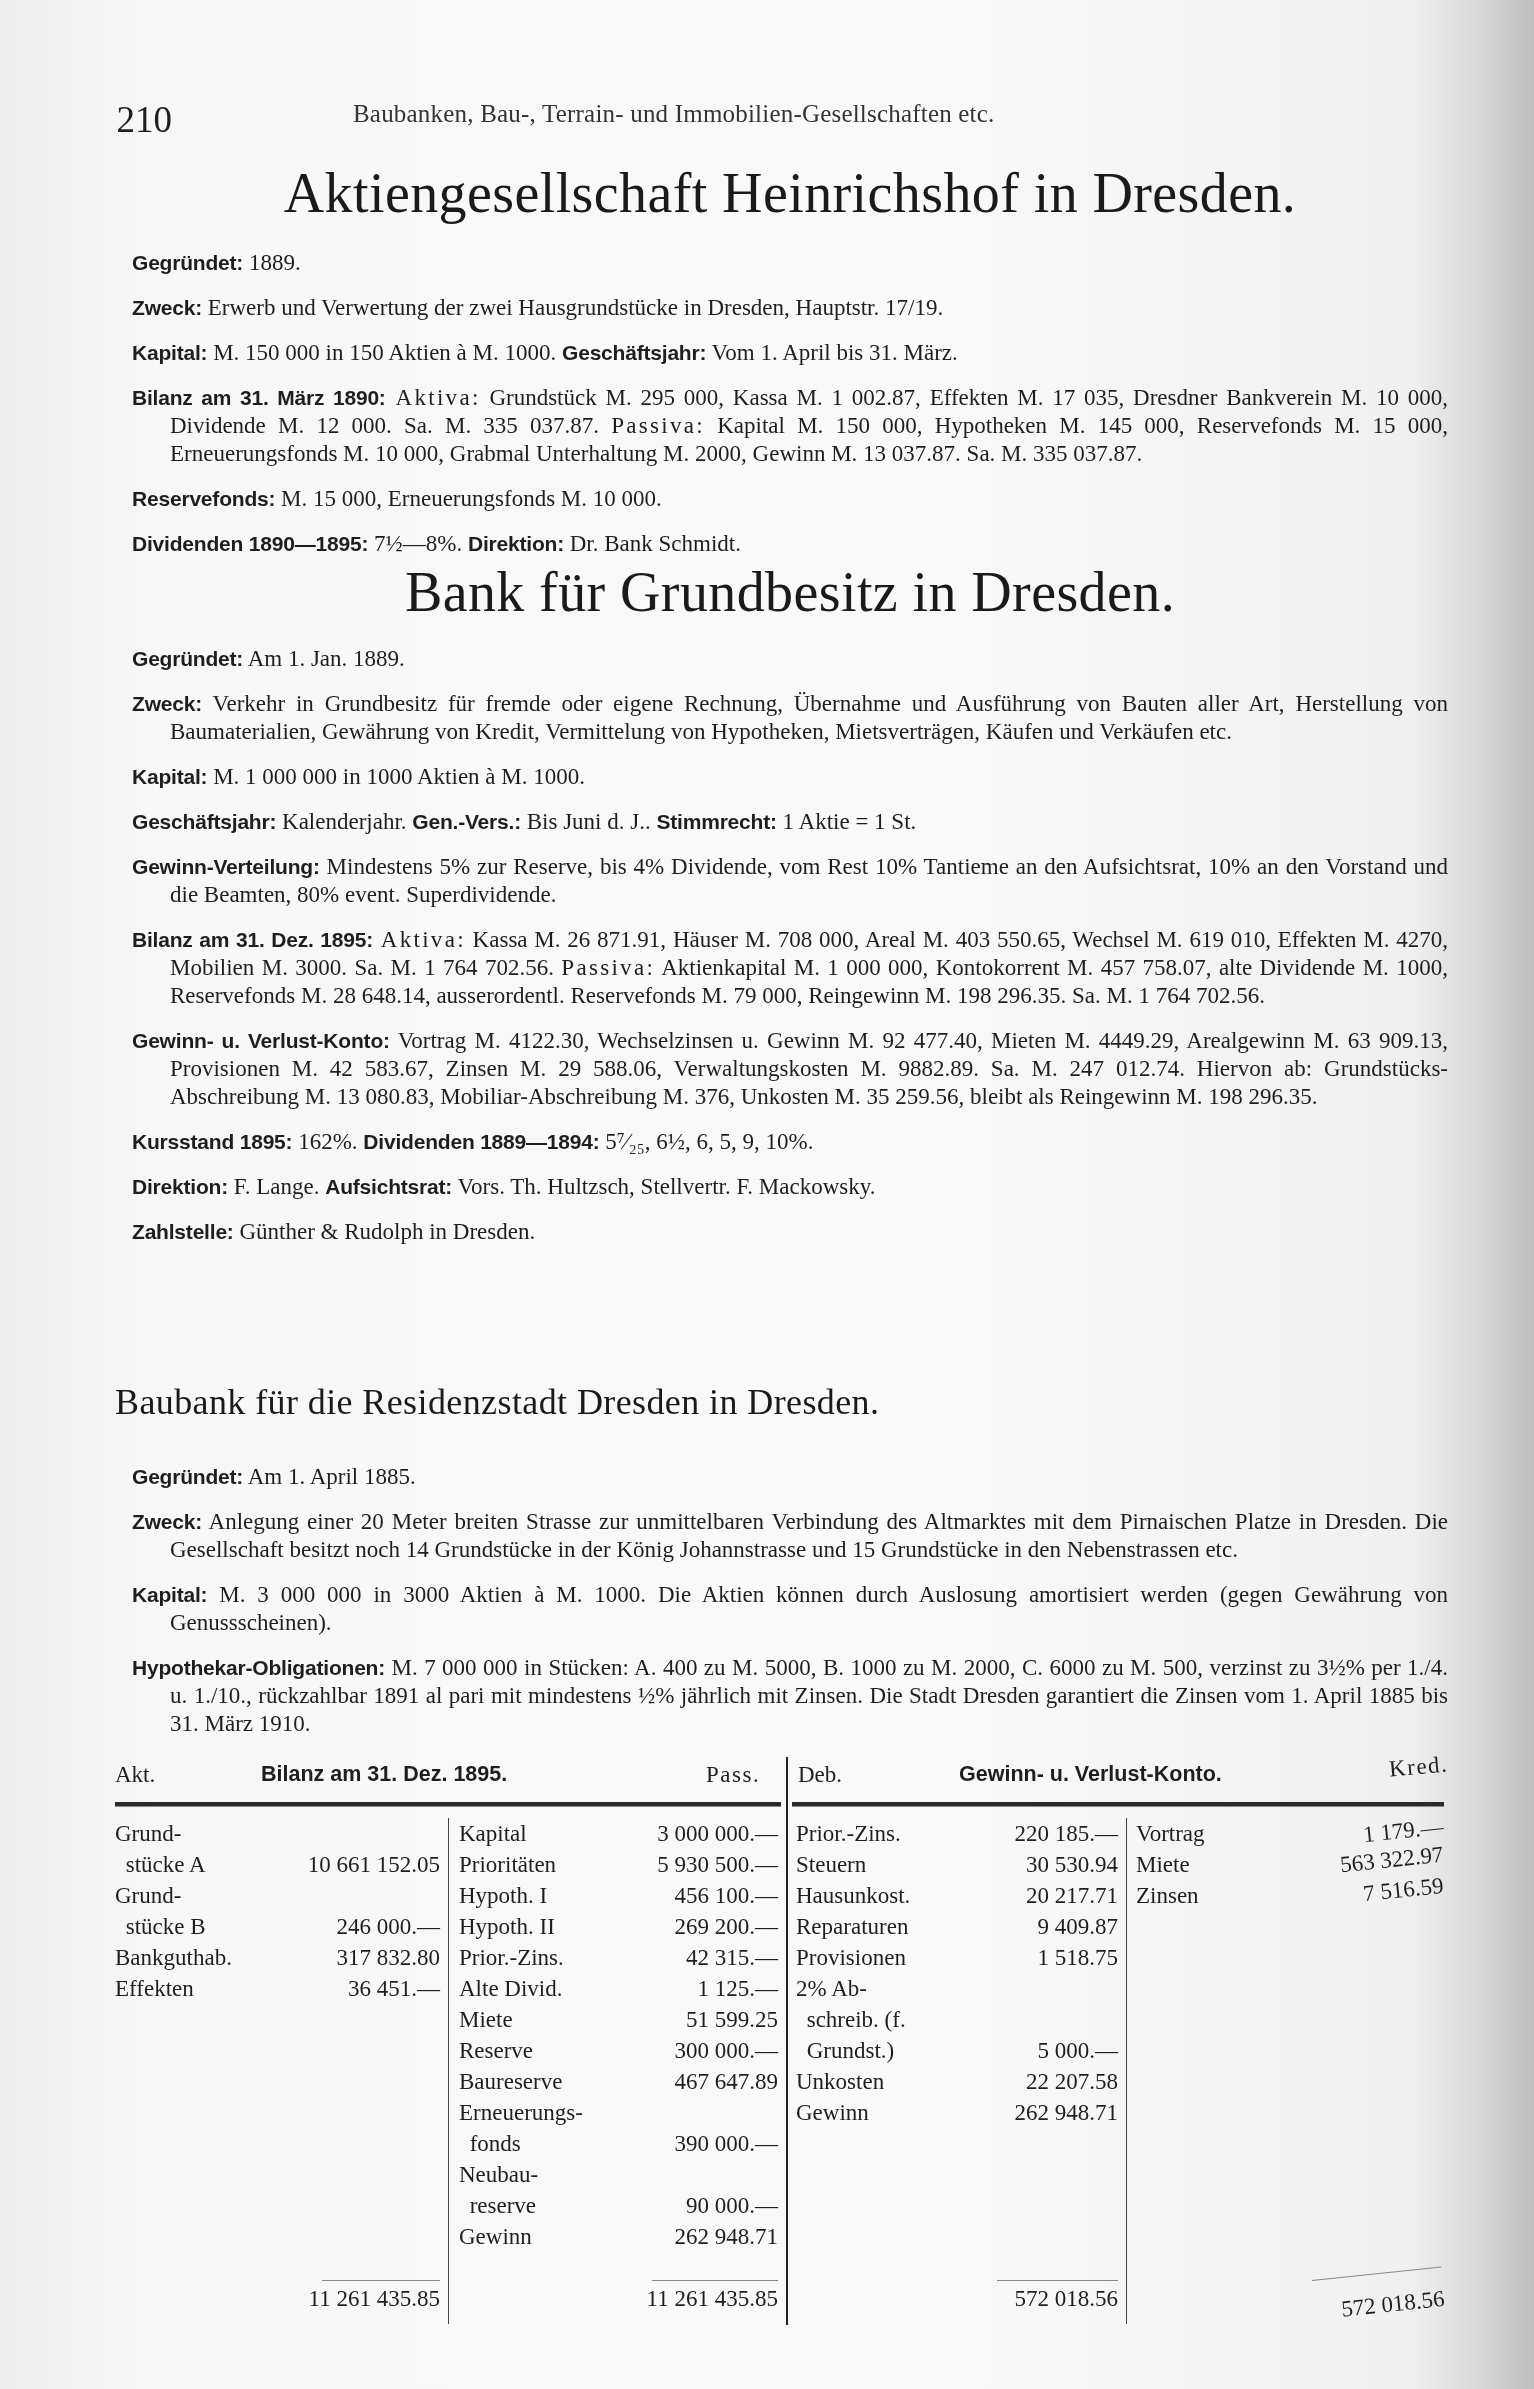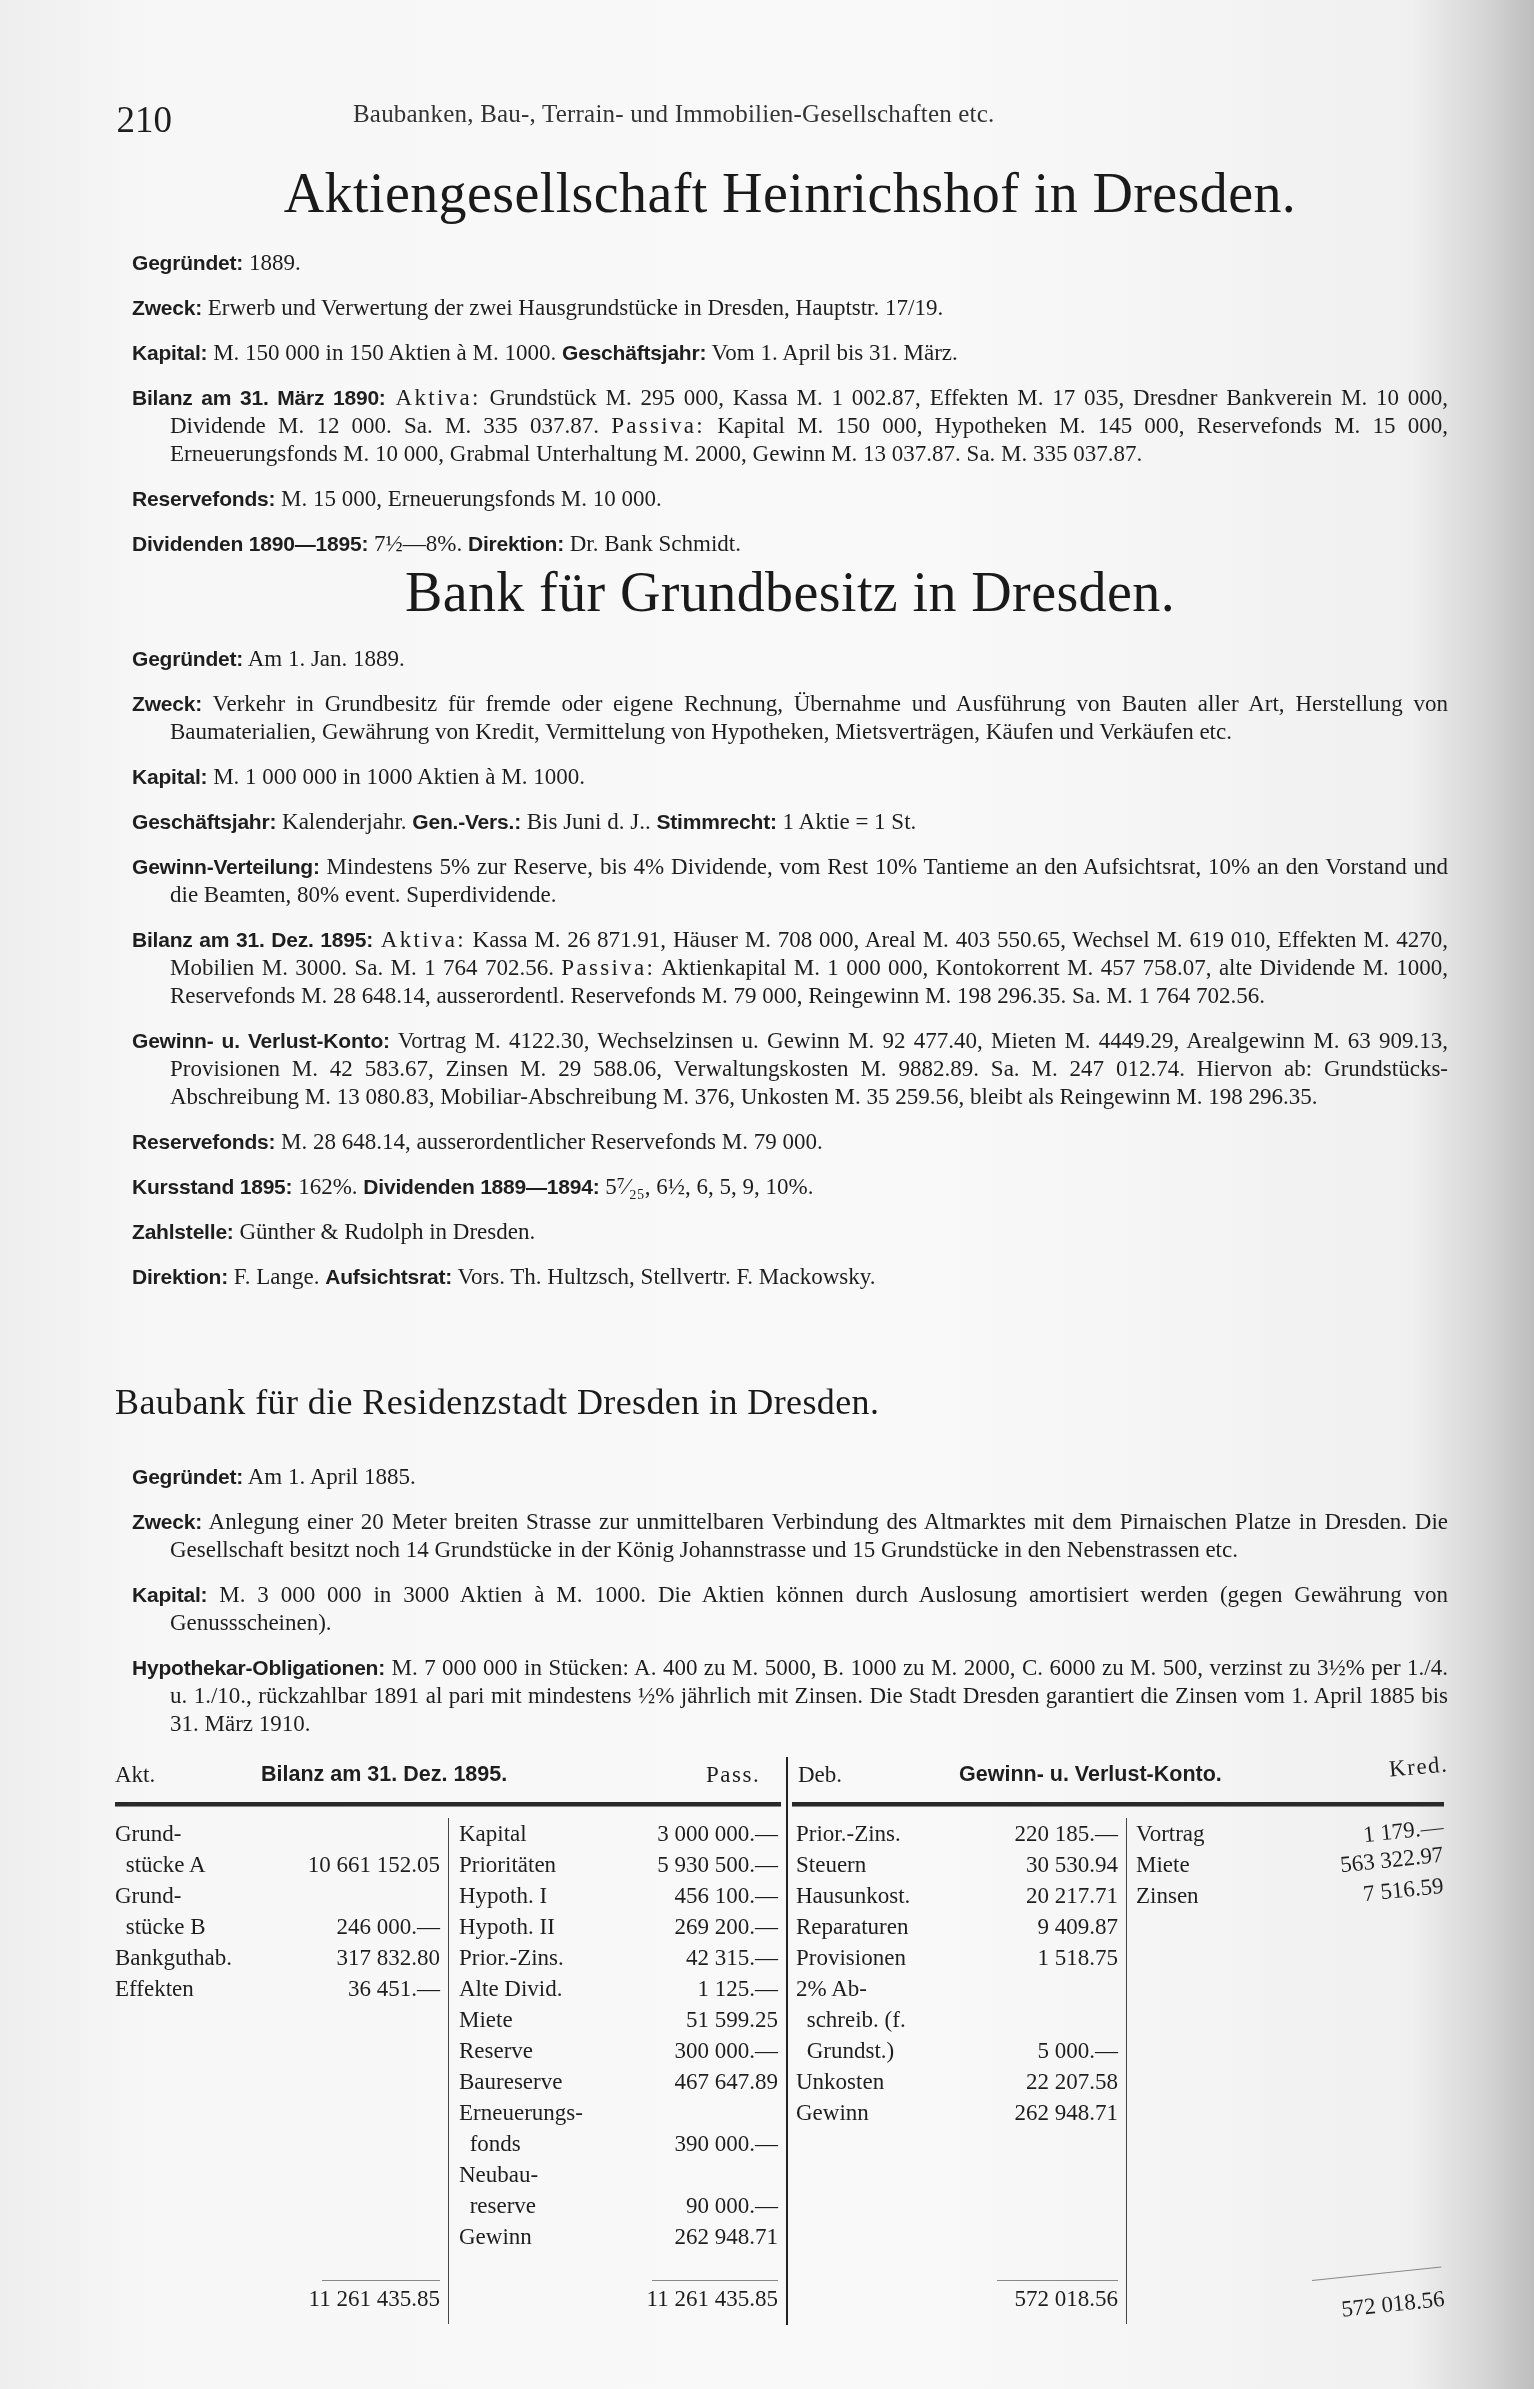--- a/index.html
+++ b/index.html
@@ -68,24 +68,23 @@
 
   <div class="title t2">Bank für Grundbesitz in Dresden.</div>
   <div class="block b2">
     <p class="p"><span class="k">Gegründet:</span><span> Am 1. Jan. 1889.</span></p>
     <p class="p"><span class="k">Zweck:</span><span> Verkehr in Grundbesitz für fremde oder eigene Rechnung, Übernahme und Ausführung von Bauten aller Art, Herstellung von Baumaterialien, Gewährung von Kredit, Vermittelung von Hypotheken, Mietsverträgen, Käufen und Verkäufen etc.</span></p>
     <p class="p"><span class="k">Kapital:</span><span> M. 1 000 000 in 1000 Aktien à M. 1000.</span></p>
     <p class="p"><span class="k">Geschäftsjahr:</span><span> Kalenderjahr. </span><span class="k">Gen.-Vers.:</span><span> Bis Juni d. J.. </span><span class="k">Stimmrecht:</span><span> 1 Aktie = 1 St.</span></p>
     <p class="p"><span class="k">Gewinn-Verteilung:</span><span> Mindestens 5% zur Reserve, bis 4% Dividende, vom Rest 10% Tantieme an den Aufsichtsrat, 10% an den Vorstand und die Beamten, 80% event. Superdividende.</span></p>
     <p class="p"><span class="k">Bilanz am 31. Dez. 1895:</span><span class="sp"> Aktiva:</span><span> Kassa M. 26 871.91, Häuser M. 708 000, Areal M. 403 550.65, Wechsel M. 619 010, Effekten M. 4270, Mobilien M. 3000. Sa. M. 1 764 702.56. </span><span class="sp">Passiva:</span><span> Aktienkapital M. 1 000 000, Kontokorrent M. 457 758.07, alte Dividende M. 1000, Reservefonds M. 28 648.14, ausserordentl. Reservefonds M. 79 000, Reingewinn M. 198 296.35. Sa. M. 1 764 702.56.</span></p>
     <p class="p"><span class="k">Gewinn- u. Verlust-Konto:</span><span> Vortrag M. 4122.30, Wechselzinsen u. Gewinn M. 92 477.40, Mieten M. 4449.29, Arealgewinn M. 63 909.13, Provisionen M. 42 583.67, Zinsen M. 29 588.06, Verwaltungskosten M. 9882.89. Sa. M. 247 012.74. Hiervon ab: Grundstücks-Abschreibung M. 13 080.83, Mobiliar-Abschreibung M. 376, Unkosten M. 35 259.56, bleibt als Reingewinn M. 198 296.35.</span></p>
-    <p class="p"><span class="k">Reservefonds:</span><span> M. 28 648.14, ausserordentlicher Reservefonds M. 79 000.</span></p>
     <p class="p"><span class="k">Kursstand 1895:</span><span> 162%. </span><span class="k">Dividenden 1889—1894:</span><span> 5⁷⁄₂₅, 6½, 6, 5, 9, 10%.</span></p>
+    <p class="p"><span class="k">Direktion:</span><span> F. Lange. </span><span class="k">Aufsichtsrat:</span><span> Vors. Th. Hultzsch, Stellvertr. F. Mackowsky.</span></p>
     <p class="p"><span class="k">Zahlstelle:</span><span> Günther &amp; Rudolph in Dresden.</span></p>
-    <p class="p"><span class="k">Direktion:</span><span> F. Lange. </span><span class="k">Aufsichtsrat:</span><span> Vors. Th. Hultzsch, Stellvertr. F. Mackowsky.</span></p>
   </div>
 
   <div class="title t3">Baubank für die Residenzstadt Dresden in Dresden.</div>
   <div class="block b3">
     <p class="p"><span class="k">Gegründet:</span><span> Am 1. April 1885.</span></p>
     <p class="p"><span class="k">Zweck:</span><span> Anlegung einer 20 Meter breiten Strasse zur unmittelbaren Verbindung des Altmarktes mit dem Pirnaischen Platze in Dresden. Die Gesellschaft besitzt noch 14 Grundstücke in der König Johannstrasse und 15 Grundstücke in den Nebenstrassen etc.</span></p>
     <p class="p"><span class="k">Kapital:</span><span> M. 3 000 000 in 3000 Aktien à M. 1000. Die Aktien können durch Auslosung amortisiert werden (gegen Gewährung von Genussscheinen).</span></p>
     <p class="p"><span class="k">Hypothekar-Obligationen:</span><span> M. 7 000 000 in Stücken: A. 400 zu M. 5000, B. 1000 zu M. 2000, C. 6000 zu M. 500, verzinst zu 3½% per 1./4. u. 1./10., rückzahlbar 1891 al pari mit mindestens ½% jährlich mit Zinsen. Die Stadt Dresden garantiert die Zinsen vom 1. April 1885 bis 31. März 1910.</span></p>
   </div>
 

